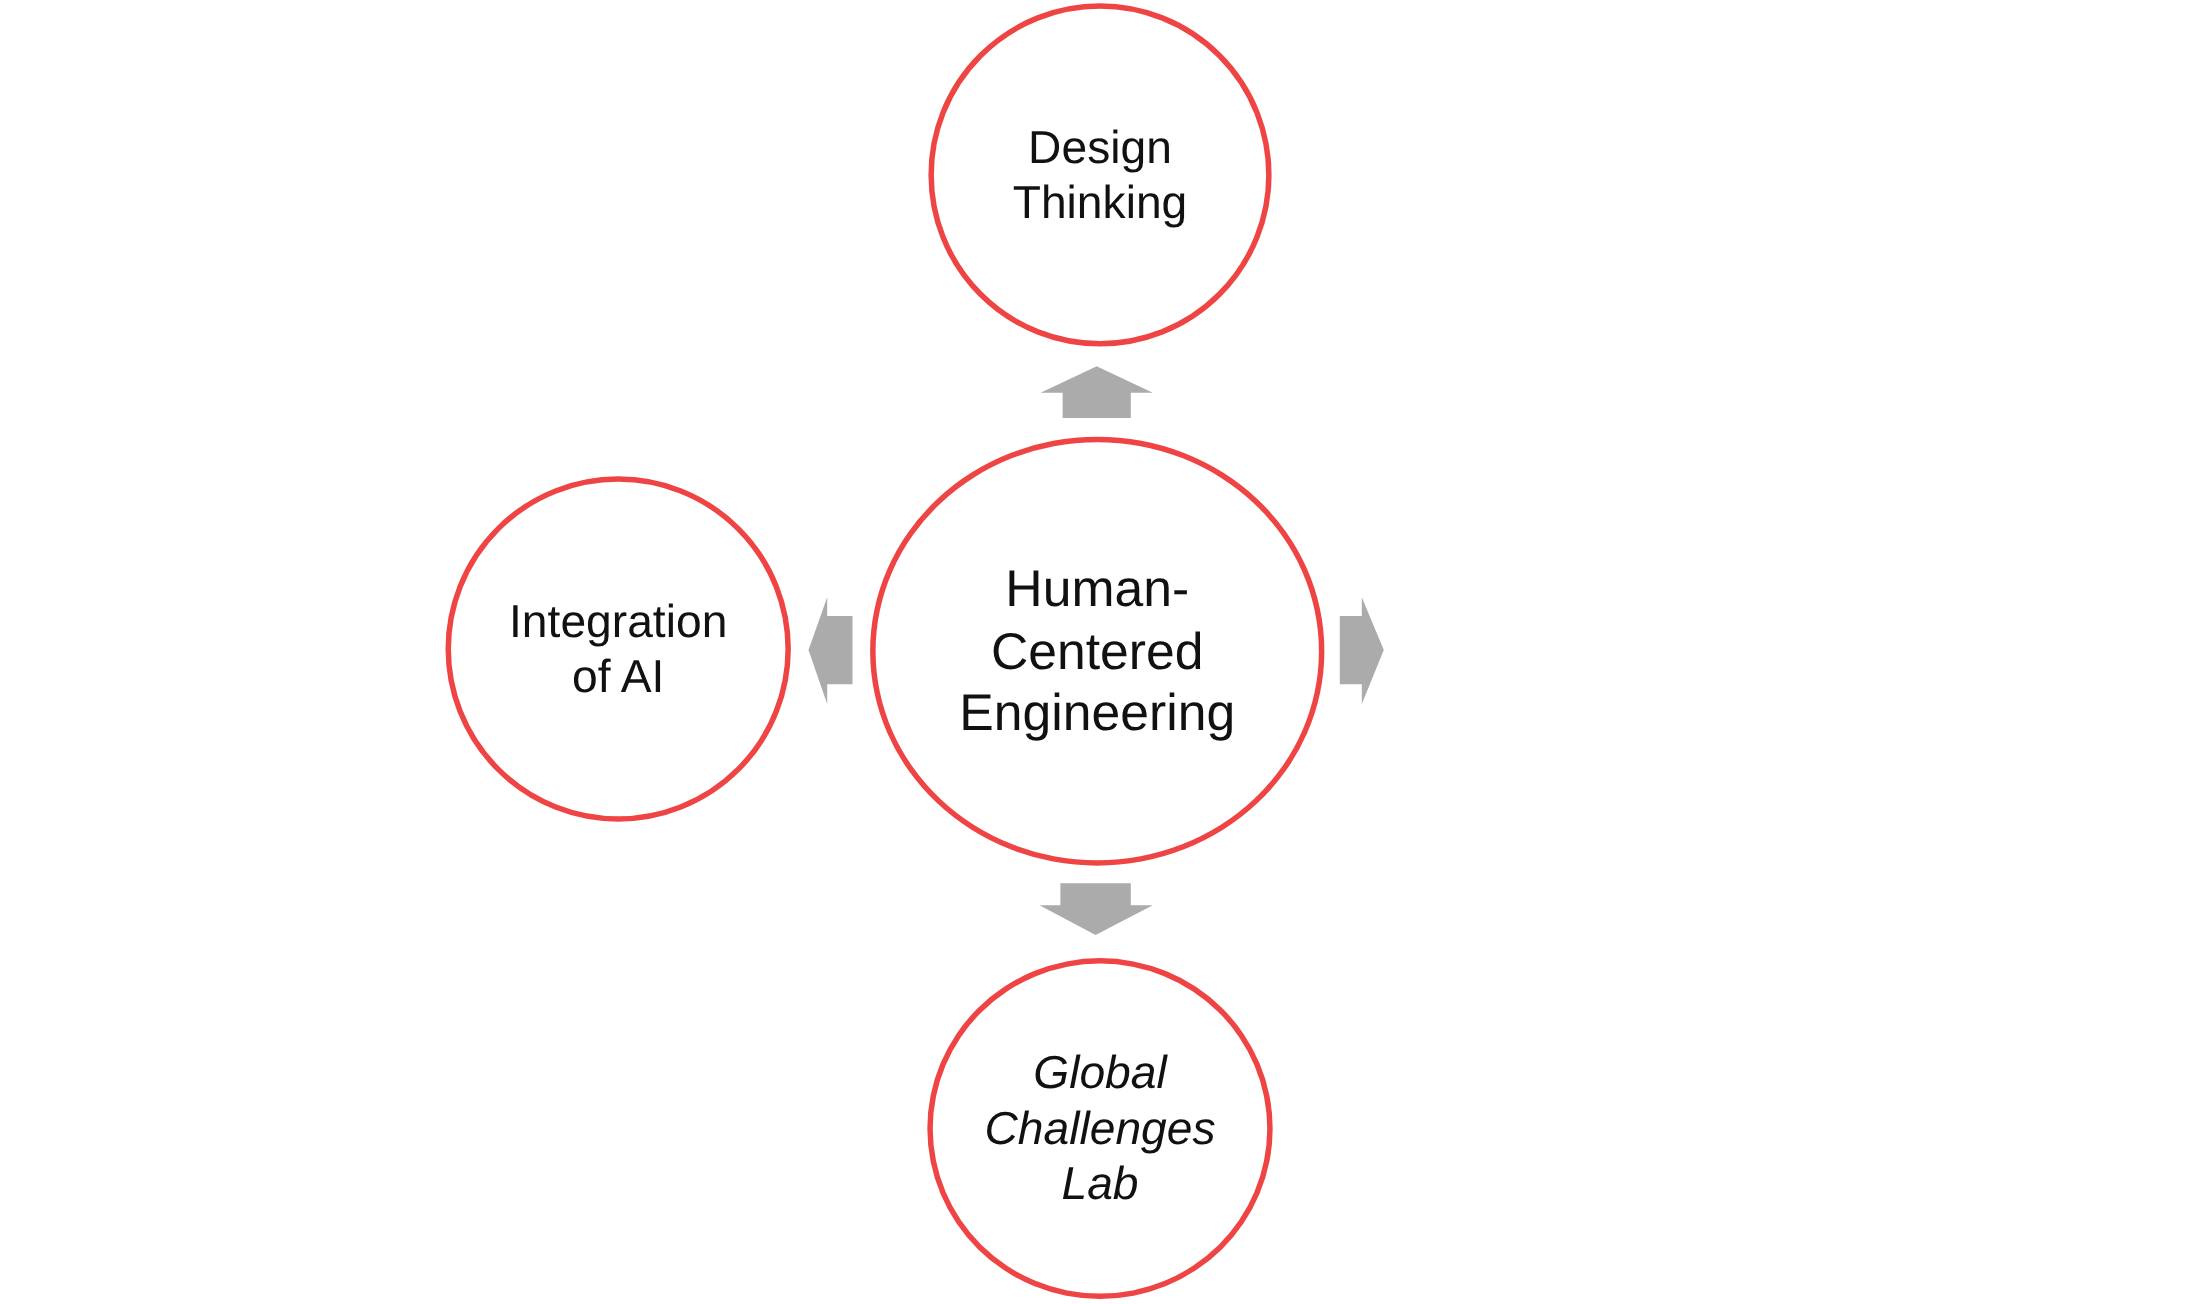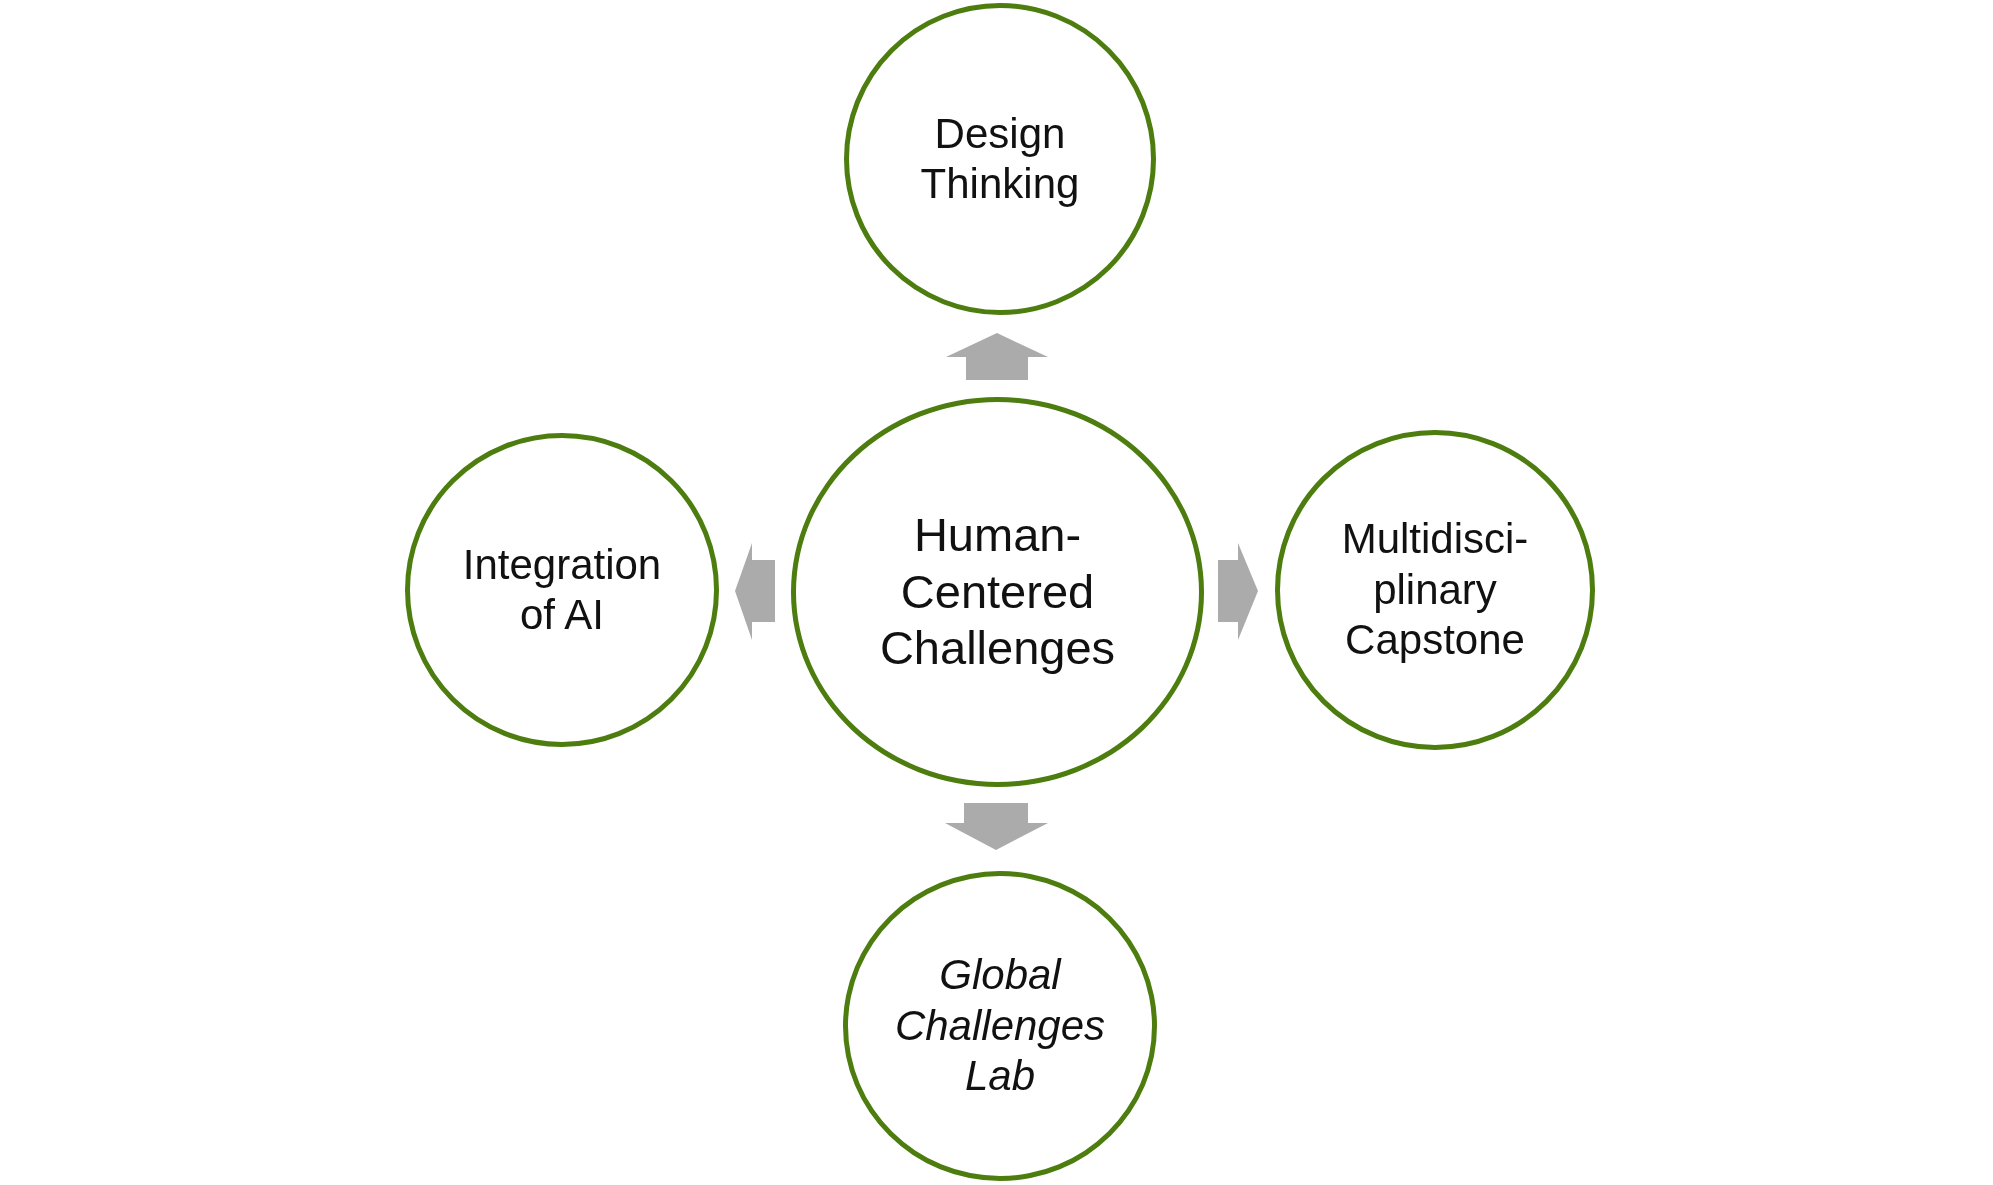--- a/index.html
+++ b/index.html
@@ -19,21 +19,21 @@
     position: absolute;
     left: 0;
     top: 0;
     width: 1993px;
     height: 1185px;
     display: block;
   }
   .node {
     position: absolute;
     box-sizing: border-box;
-    border: 5px solid #4d7c0f;
+    border: 5px solid #ef4444;
     border-radius: 50%;
     background: #ffffff;
     display: flex;
     align-items: center;
     justify-content: center;
     text-align: center;
   }
   .node .label {
     white-space: pre-line;
     color: #111111;
@@ -88,38 +88,33 @@
   <svg id="arrow-layer" viewBox="0 0 1993 1185" xmlns="http://www.w3.org/2000/svg">
     <polygon points="997,333 1048,357 1028,357 1028,380 966,380 966,357 946,357" fill="#ababab"></polygon>
     <polygon points="1258,591 1238,640 1238,622 1218,622 1218,560 1238,560 1238,543" fill="#ababab"></polygon>
     <polygon points="964,803 1028,803 1028,823 1048,823 996,850 945,823 964,823" fill="#ababab"></polygon>
     <polygon points="735,591 752,543 752,560 775,560 775,622 752,622 752,640" fill="#ababab"></polygon>
   </svg>
 
   <div class="node" id="node-center">
     <span class="label">Human-
 Centered
-Challenges</span>
+Engineering</span>
   </div>
 
   <div class="node satellite" id="node-top">
     <span class="label">Design
 Thinking</span>
   </div>
 
   <div class="node satellite" id="node-left">
     <span class="label">Integration
 of AI</span>
   </div>
 
-  <div class="node satellite" id="node-right">
-    <span class="label">Multidisci-
-plinary
-Capstone</span>
-  </div>
 
   <div class="node satellite" id="node-bottom">
     <span class="label">Global
 Challenges
 Lab</span>
   </div>
 
 </div>
 
 </body></html>

